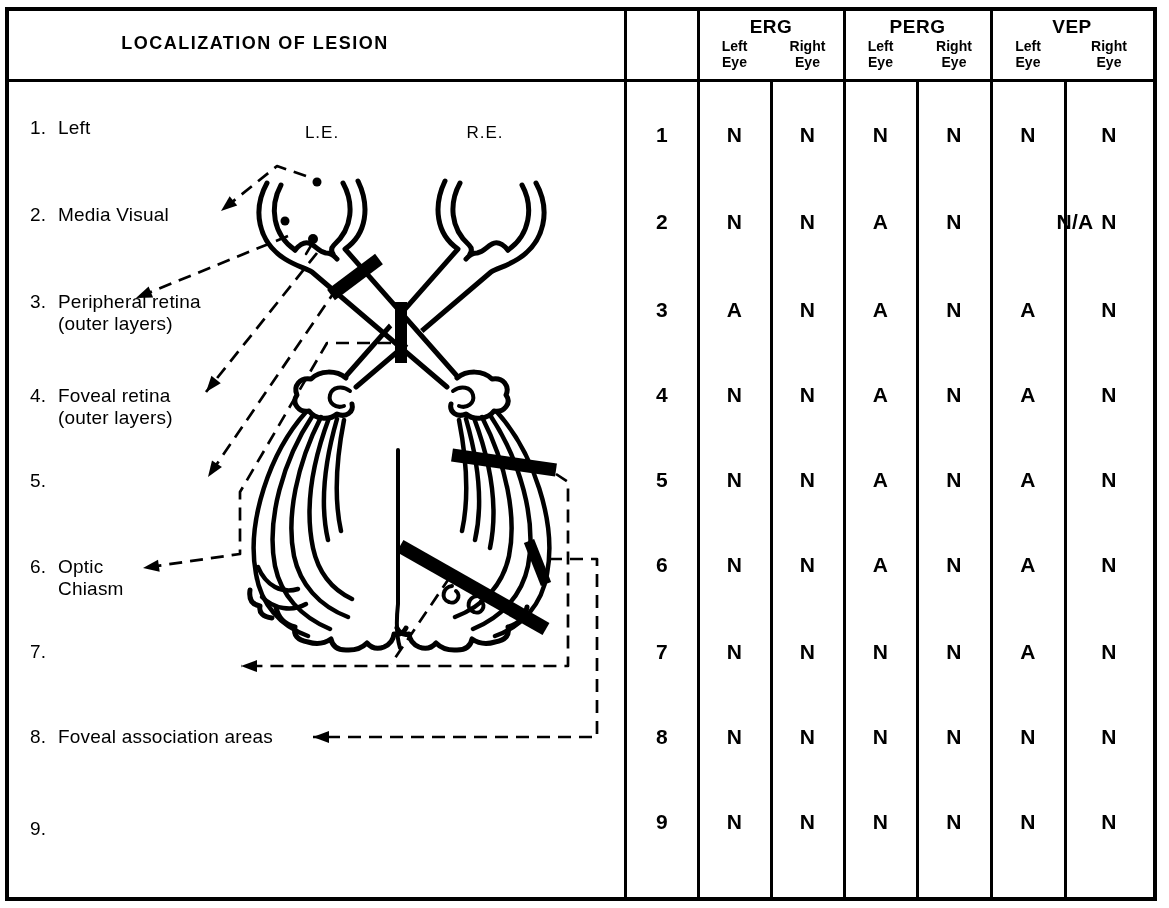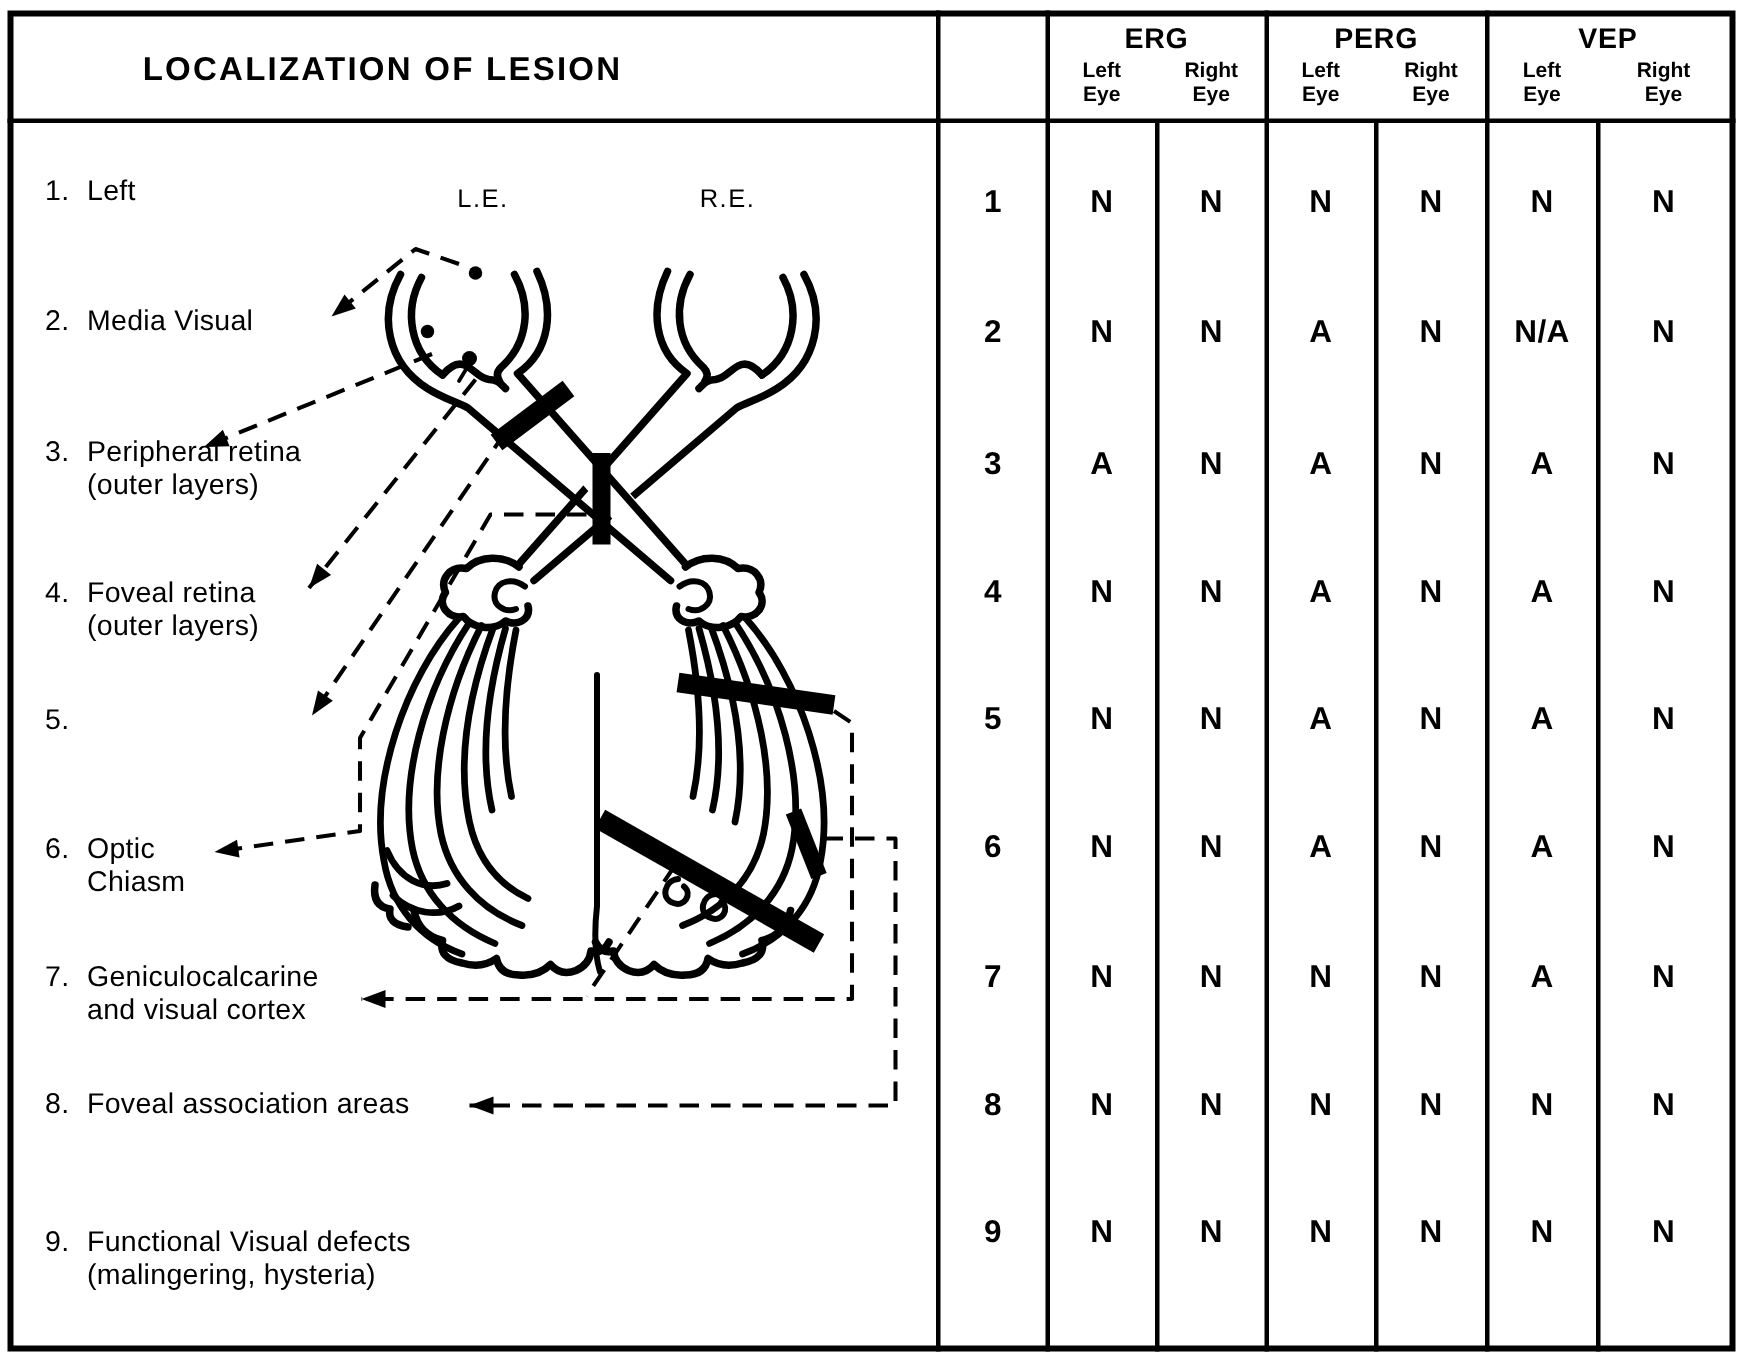--- a/index.html
+++ b/index.html
@@ -14,21 +14,21 @@
   .hl{position:absolute;height:3px;background:#000;}
   #v626{left:624px;top:7px;height:894px}
   #v699{left:697px;top:7px;height:894px}
   #v772{left:770px;top:80px;height:821px}
   #v845{left:843px;top:7px;height:894px}
   #v918{left:916px;top:80px;height:821px}
   #v992{left:990px;top:7px;height:894px}
   #v1066{left:1064px;top:80px;height:821px}
   #h80{left:5px;top:79px;width:1152px}
   .title{position:absolute;left:5px;top:33px;width:500px;text-align:center;
-    font-size:22px;font-weight:700;letter-spacing:1.5px;}
+    font-size:18px;font-weight:700;letter-spacing:1.5px;}
   .grp{position:absolute;top:16px;text-align:center;font-size:19px;font-weight:700;letter-spacing:.5px;}
   .g1{left:698px;width:146px}.g2{left:844px;width:147px}.g3{left:991px;width:162px}
   .sub{position:absolute;top:38px;text-align:center;font-size:14px;font-weight:600;
     line-height:16px;white-space:pre-line;}
   .s1{left:698px;width:73px}.s2{left:771px;width:73px}.s3{left:844px;width:73px}
   .s4{left:917px;width:74px}.s5{left:991px;width:74px}.s6{left:1065px;width:88px}
   .lesion{position:absolute;left:30px;display:flex;font-size:19px;font-weight:500;
     line-height:22px;letter-spacing:.2px;}
   .lesion .num{width:28px;flex:none;}
   .lesion .lbl{white-space:pre-line;}
@@ -191,47 +191,43 @@
   <div class="lesion l5">
     <span class="num">5.</span>
   </div>
   <div class="lesion l6">
     <span class="num">6.</span>
     <span class="lbl">Optic
 Chiasm</span>
   </div>
   <div class="lesion l7">
     <span class="num">7.</span>
-    <span class="lbl">Geniculocalcarine
-and visual cortex</span>
   </div>
   <div class="lesion l8">
     <span class="num">8.</span>
     <span class="lbl">Foveal association areas</span>
   </div>
   <div class="lesion l9">
     <span class="num">9.</span>
-    <span class="lbl">Functional Visual defects
-(malingering, hysteria)</span>
   </div>
 
   <div id="rows">
       <div class="cell" style="left: 626px; width: 72px; top: 121px;">1</div>
       <div class="cell" style="left: 698px; width: 73px; top: 121px;">N</div>
       <div class="cell" style="left: 771px; width: 73px; top: 121px;">N</div>
       <div class="cell" style="left: 844px; width: 73px; top: 121px;">N</div>
       <div class="cell" style="left: 917px; width: 74px; top: 121px;">N</div>
       <div class="cell" style="left: 991px; width: 74px; top: 121px;">N</div>
       <div class="cell" style="left: 1065px; width: 88px; top: 121px;">N</div>
       <div class="cell" style="left: 626px; width: 72px; top: 208px;">2</div>
       <div class="cell" style="left: 698px; width: 73px; top: 208px;">N</div>
       <div class="cell" style="left: 771px; width: 73px; top: 208px;">N</div>
       <div class="cell" style="left: 844px; width: 73px; top: 208px;">A</div>
       <div class="cell" style="left: 917px; width: 74px; top: 208px;">N</div>
-      <div class="cell" style="left: 991px; width: 74px; top: 208px;">N/A</div>
+      <div class="cell" style="left: 991px; width: 74px; top: 208px; padding-left: 47px;">N/A</div>
       <div class="cell" style="left: 1065px; width: 88px; top: 208px;">N</div>
       <div class="cell" style="left: 626px; width: 72px; top: 296px;">3</div>
       <div class="cell" style="left: 698px; width: 73px; top: 296px;">A</div>
       <div class="cell" style="left: 771px; width: 73px; top: 296px;">N</div>
       <div class="cell" style="left: 844px; width: 73px; top: 296px;">A</div>
       <div class="cell" style="left: 917px; width: 74px; top: 296px;">N</div>
       <div class="cell" style="left: 991px; width: 74px; top: 296px;">A</div>
       <div class="cell" style="left: 1065px; width: 88px; top: 296px;">N</div>
       <div class="cell" style="left: 626px; width: 72px; top: 381px;">4</div>
       <div class="cell" style="left: 698px; width: 73px; top: 381px;">N</div>

